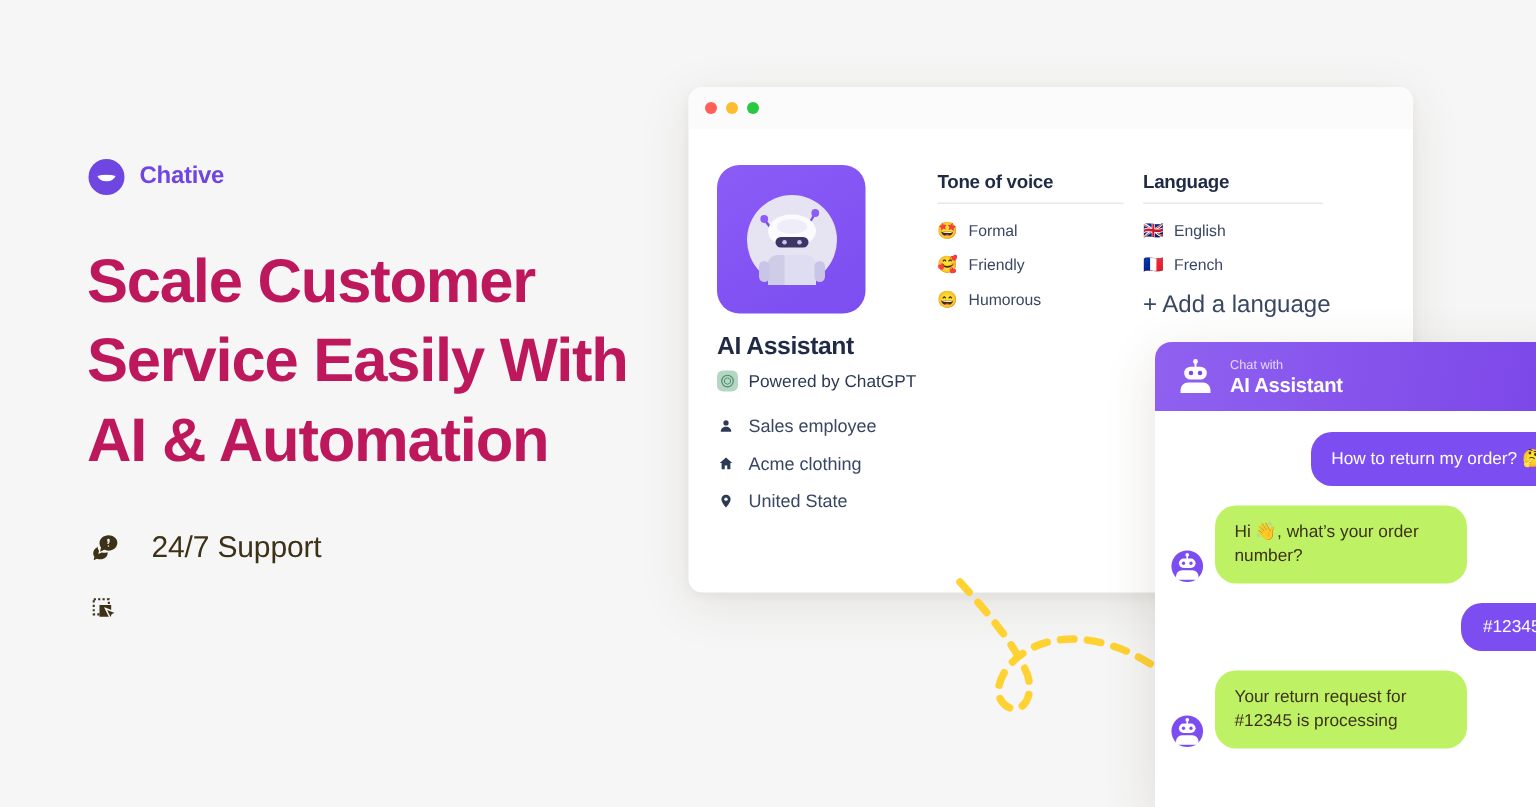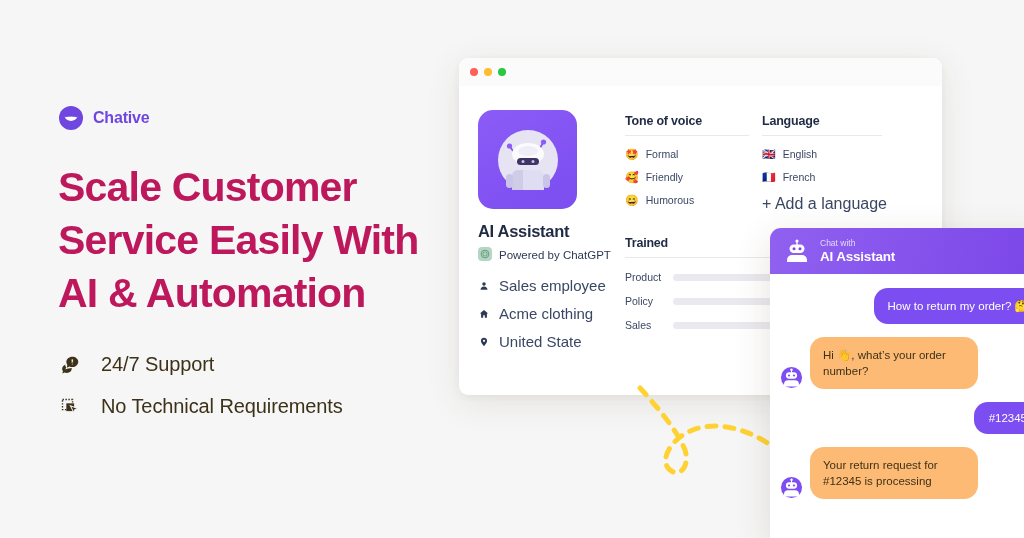--- a/index.html
+++ b/index.html
@@ -22,21 +22,21 @@
     margin-top:30px;
     font-size:41px;
     line-height:53px;
     font-weight:700;
     color:#be185d;
     letter-spacing:-0.8px;
     white-space:pre-line;
   }
 
   .features { margin-top:33px; display:flex; flex-direction:column; gap:18px; }
-  .feature { display:flex; align-items:flex-start; gap:19px; }
+  .feature { display:flex; align-items:center; gap:19px; }
   .feature-ico { width:24px; height:24px; flex:0 0 24px; display:flex; align-items:center; justify-content:center; }
   .feature-label { font-size:20px; color:#3D3218; letter-spacing:-0.1px; }
 
   
   .panel {
     position:absolute; left:459px; top:58px; width:483px; height:337px;
     background:#fff; border-radius:9px;
     box-shadow:0 8px 34px rgba(70,60,30,0.10), 0 2px 7px rgba(70,60,30,0.05);
     overflow:hidden;
   }
@@ -50,21 +50,21 @@
   .avatar-box {
     width:99px; height:99px; border-radius:15px;
     background:linear-gradient(150deg,#8B5CF6 0%,#7C4DF0 100%);
     display:flex; align-items:center; justify-content:center;
   }
   .assistant-name { margin-top:13px; font-size:16.5px; font-weight:700; color:#1F2A44; letter-spacing:-0.3px; }
   .powered { margin-top:6px; display:flex; align-items:flex-end; gap:7px; font-size:11.5px; color:#2E3A55; }
   .gpt-badge { width:14px; height:14px; border-radius:4px; background:#B6D6C4; display:flex; align-items:center; justify-content:center; flex:0 0 14px; }
 
   .attrs { margin-top:16px; display:flex; flex-direction:column; gap:11px; }
-  .attr { display:flex; align-items:center; gap:10px; font-size:15px; color:#3A4763; }
+  .attr { display:flex; align-items:center; gap:10px; font-size:12px; color:#3A4763; }
   .attr-ico { width:11px; flex:0 0 11px; display:flex; justify-content:center; }
 
   .col-mid { width:137px; flex:0 0 137px; padding-top:4px; }
   .col-right { width:auto; flex:1; padding-top:4px; padding-right:0; }
 
   .sec-title { font-size:12.5px; font-weight:700; color:#1F2A44; letter-spacing:-0.2px; }
   .sec-rule { margin-top:7px; border-top:1px solid #E8E8EE; width:124px; }
   .col-right .sec-rule { width:120px; }
   .opt-list { margin-top:12px; display:flex; flex-direction:column; gap:11px; }
   .opt { display:flex; align-items:center; gap:7px; font-size:10.5px; color:#3A4763; }
@@ -99,21 +99,21 @@
 
   .chat-body { padding:14px 12px 0 10px; display:flex; flex-direction:column; gap:13px; }
   .msg-row { display:flex; align-items:flex-end; gap:7px; }
   .msg-row.out { justify-content:flex-end; }
   .bot-ava { width:23px; height:23px; flex:0 0 23px; }
   .bubble {
     max-width:168px; padding:10px 13px; font-size:11.5px; line-height:16px;
     border-radius:14px;
   }
   .bubble.out { background:#7C4DF0; color:#fff; border-radius:14px; }
-  .bubble.in { background:#fdba74; color:#3D3218; }
+  .bubble.in { background:#bef264; color:#3D3218; }
   .bubble.pill { padding:8px 15px; }
 </style>
 </head>
 <body>
 
 <div class="hero">
 
   <div class="logo-row">
     <span class="logo-mark">
       <svg viewBox="0 0 26 26" width="26" height="26">
@@ -147,21 +147,20 @@
     <div class="feature">
       <span class="feature-ico">
         <svg viewBox="0 0 24 24" width="22" height="22" fill="#3D3218">
           <g stroke="#3D3218" stroke-width="1.5" stroke-dasharray="1.6 1.6" fill="none">
             <path d="M3.8 3.8h11v11h-11z"></path>
           </g>
           <path d="M8 8h8.5v8.5H8z"></path>
           <path d="M12.4 10.6l8.2 3.2-3.3 1.1-1.1 3.3z" fill="#3D3218" stroke="#f6f6f6" stroke-width="1.1"></path>
         </svg>
       </span>
-      <span class="feature-label">No Technical Requirements</span>
     </div>
 
 
   </div>
 </div>
 
 <div class="panel">
 
   <div class="titlebar">
     <span class="dot r"></span>
@@ -246,44 +245,20 @@
             <span class="em">🥰</span>
             <span>Friendly</span>
           </div>
           <div class="opt">
             <span class="em">😄</span>
             <span>Humorous</span>
           </div>
         </div>
       </div>
 
-      <div class="trained-sec">
-        <div class="sec-title">Trained</div>
-        <div class="sec-rule" style="width:300px"></div>
-        <div class="bar-list" style="width:300px">
-          <div class="bar-row">
-            <span class="bar-label">Product</span>
-            <span class="bar-track">
-              <span class="bar-fill" style="width: 90%;"></span>
-            </span>
-          </div>
-          <div class="bar-row">
-            <span class="bar-label">Policy</span>
-            <span class="bar-track">
-              <span class="bar-fill" style="width: 100%;"></span>
-            </span>
-          </div>
-          <div class="bar-row">
-            <span class="bar-label">Sales</span>
-            <span class="bar-track">
-              <span class="bar-fill" style="width: 72%;"></span>
-            </span>
-          </div>
-        </div>
-      </div>
     </div>
 
     <div class="col-right">
       <div class="sec-title">Language</div>
       <div class="sec-rule"></div>
       <div class="opt-list">
         <div class="opt">
           <span class="em">🇬🇧</span>
           <span>English</span>
         </div>

